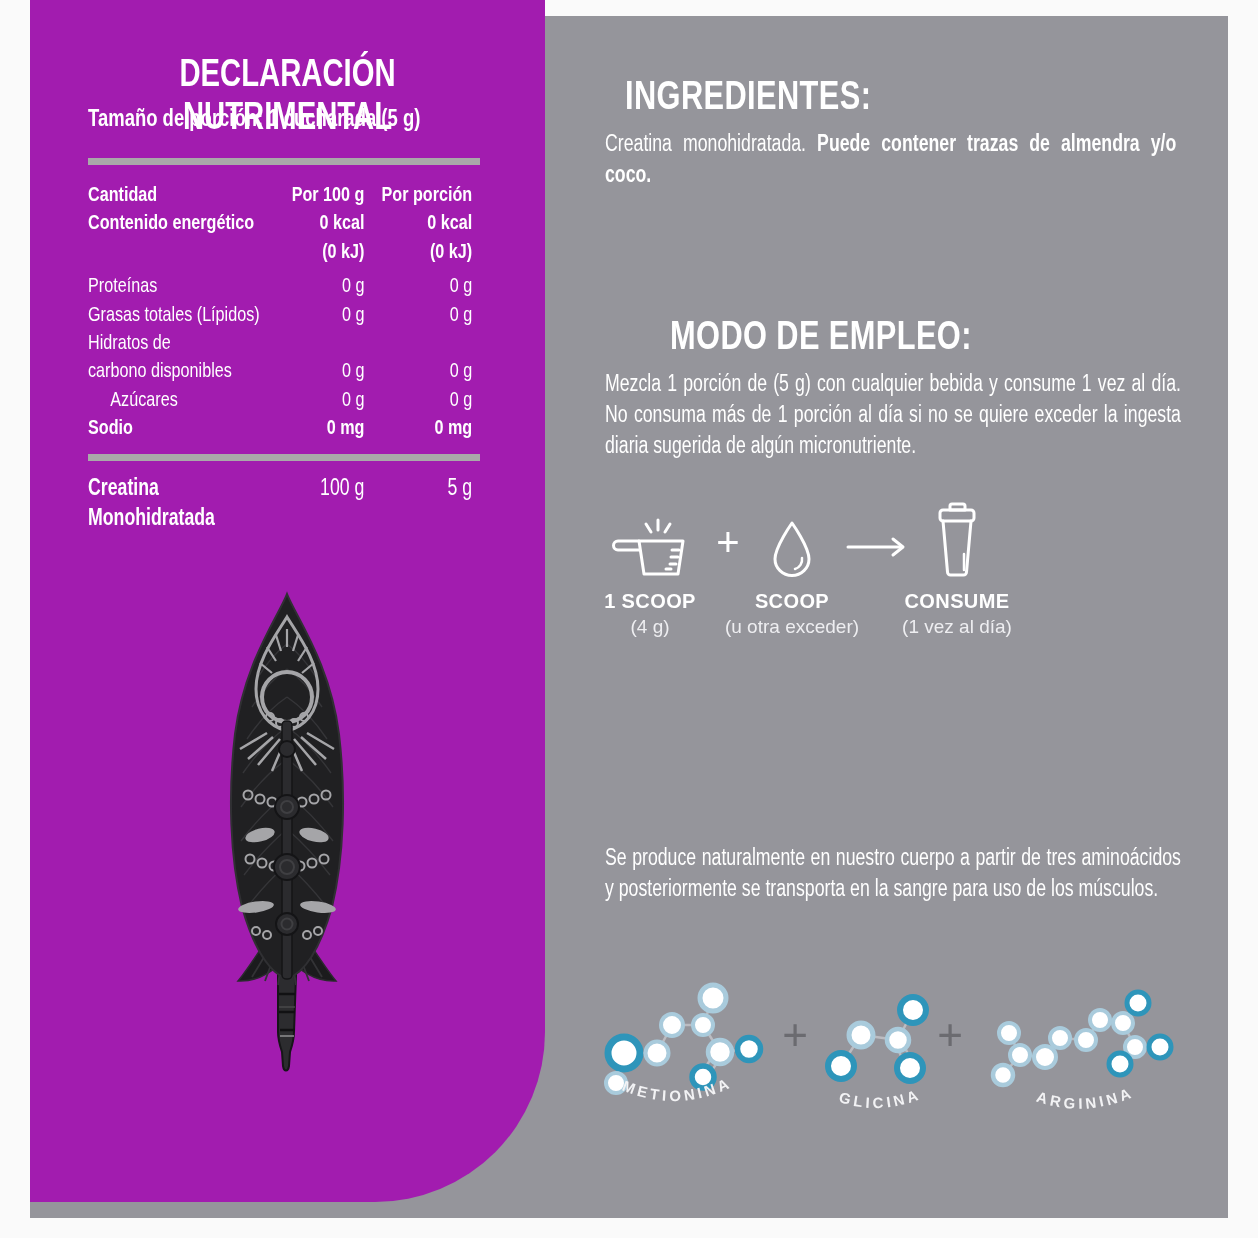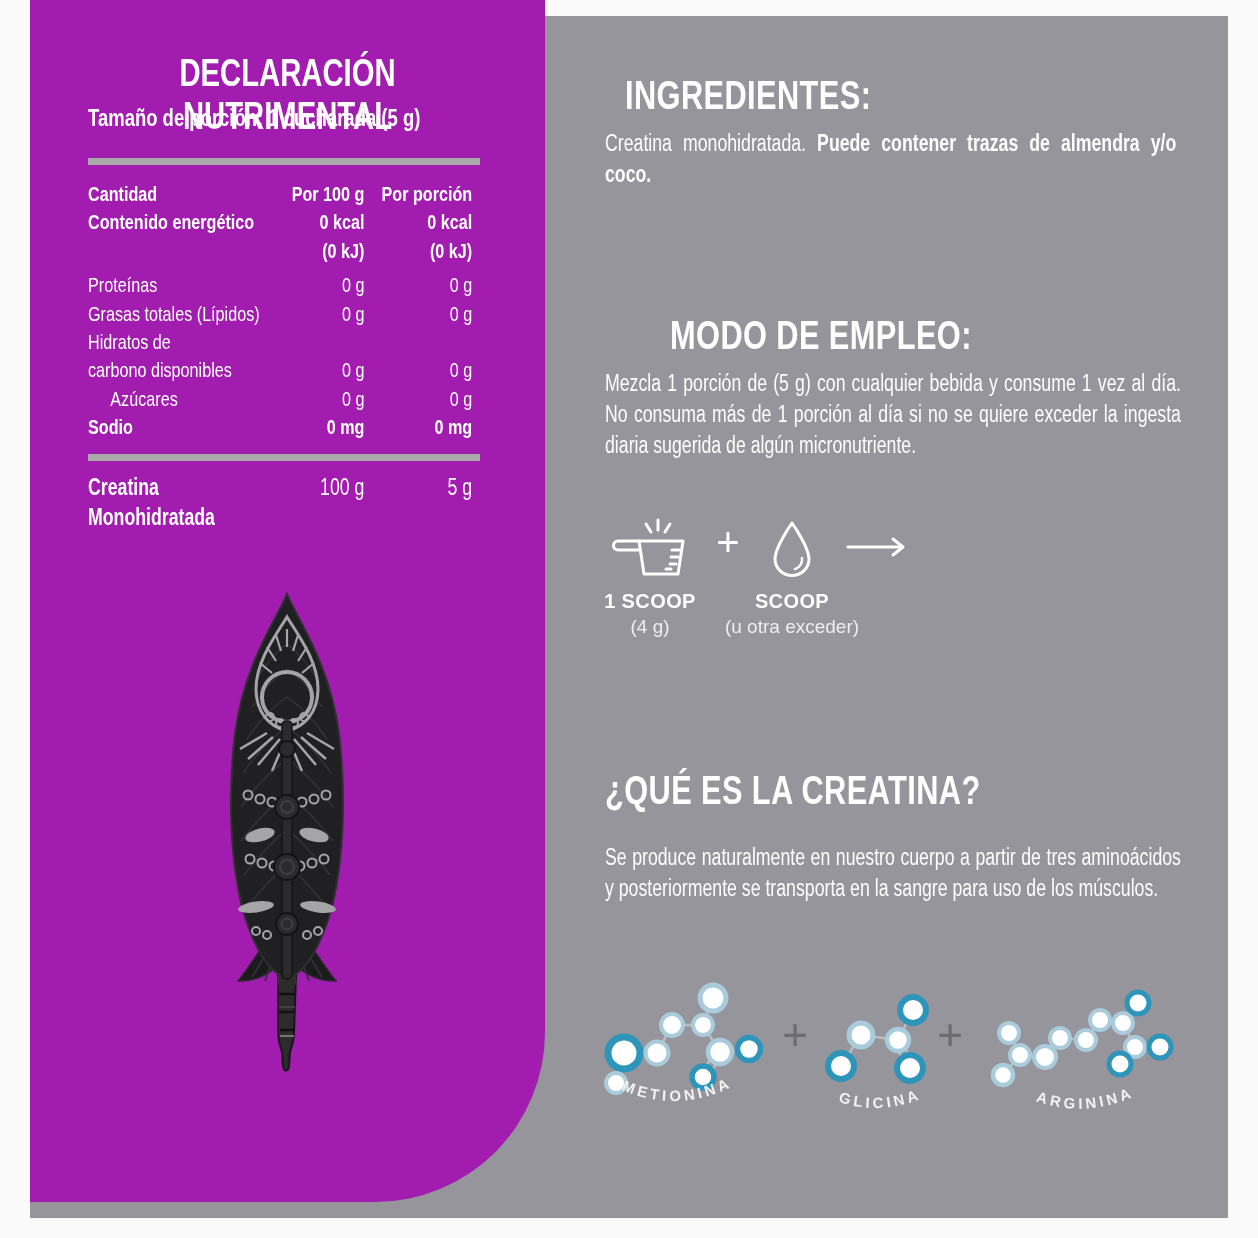--- a/index.html
+++ b/index.html
@@ -98,24 +98,35 @@
 
     <div class="abs" style="left:816px;top:520px;">
       <svg width="60" height="22" viewBox="0 0 60 22">
         <g class="icon-stroke">
           <path d="M2,11 H56"></path>
           <path d="M47,3 L57,11 L47,19"></path>
         </g>
       </svg>
     </div>
 
-
-    <div class="abs" style="left:575px;top:752px;">
-      <div class="heading h-cnd">¿QUÉ ES LA CREATINA?</div>
-    </div>
+    <div class="step-col" style="left:842px;width:170px;">
+      <div class="step-iconbox">
+        <svg width="44" height="76" viewBox="0 0 44 76">
+          <g class="icon-stroke">
+            <path d="M17,2 h11 a2,2 0 0 1 2,2 v4 H15 V4 a2,2 0 0 1 2,-2 Z"></path>
+            <rect x="5" y="8" width="34" height="11" rx="3"></rect>
+            <path d="M8,19 L12.5,70 a3,3 0 0 0 3,3 h13 a3,3 0 0 0 3,-3 L36,19"></path>
+            <path d="M29,52 V68" stroke-width="2.5"></path>
+          </g>
+        </svg>
+      </div>
+      <div class="step-label">CONSUME</div>
+      <div class="step-sub">(1 vez al día)</div>
+    </div>
+
     <div class="abs" style="left:575px;top:826px;">
       <div class="para p-cnd" style="width:748px;">Se produce naturalmente en nuestro cuerpo a partir de tres aminoácidos y posteriormente se transporta en la sangre para uso de los músculos.</div>
     </div>
 
     <div class="abs" style="left:565px;top:959px;">
       <svg width="590" height="160" viewBox="0 0 590 160">
 
         <g class="bond">
           <path d="M108,50 L118,23 M77,50 L108,50 M77,50 L62,78 M62,78 L29,78 M29,78 L21,108 M108,50 L125,77 M125,77 L154,74"></path>
           <path d="M122,75 L105,100 M128,79 L111,104"></path>

